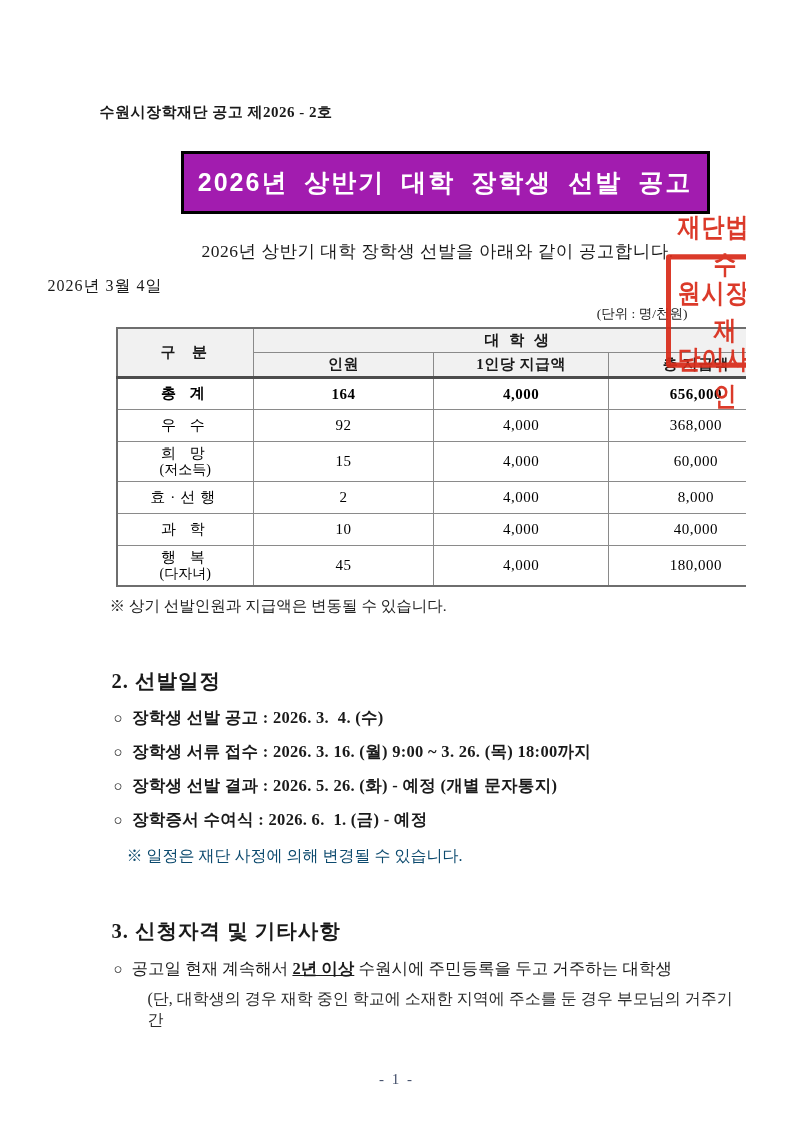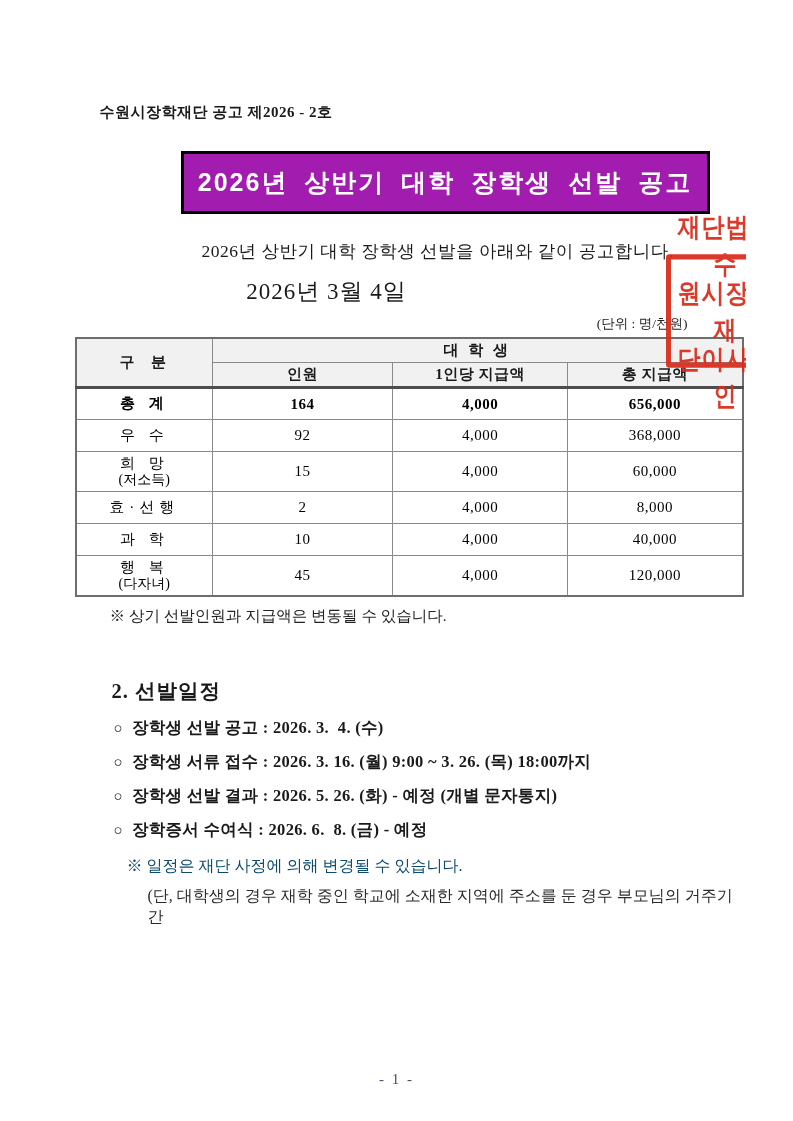--- a/index.html
+++ b/index.html
@@ -46,23 +46,23 @@
   .intro-line {
     margin-top: 25px;
     text-align: center;
     position: relative;
     left: 41px;
     font-size: 17.5px;
     letter-spacing: 0.5px;
   }
   .date-line {
     margin-top: 13px;
-    text-align: center;
+    text-align: left;
     margin-right: 140px;
-    font-size: 23px;
+    font-size: 16px;
     letter-spacing: 1px;
   }
   .sign-line {
     margin-top: 15px;
     text-align: right;
     margin-right: 128px;
     font-size: 19px;
     font-weight: bold;
   }
   .sign-name {
@@ -103,21 +103,21 @@
     letter-spacing: 1px;
   }
   .unit-note {
     text-align: right;
     margin: 8px 58px 4px 0;
     font-size: 13.5px;
     color: #222222;
   }
 
   table.sch {
-    margin-left: 27px;
+    margin-left: 68px;
     width: 667px;
     border-collapse: collapse;
     table-layout: fixed;
   }
   table.sch col.c0 { width: 137px; }
   table.sch col.c1 { width: 180px; }
   table.sch col.c2 { width: 175px; }
   table.sch col.c3 { width: 175px; }
   table.sch th, table.sch td {
     border: 1px solid #8a8a8a;
@@ -269,42 +269,46 @@
         <td><span class="num" data-bind="section1.table.rows.4.per_person">4,000</span></td>
         <td><span class="num" data-bind="section1.table.rows.4.total">40,000</span></td>
       </tr>
       <tr class="tall">
         <td>
           <span class="cell-label" data-bind="section1.table.rows.5.label">행 복</span>
           <span class="cell-sublabel" data-bind="section1.table.rows.5.sublabel">(다자녀)</span>
         </td>
         <td><span class="num" data-bind="section1.table.rows.5.count">45</span></td>
         <td><span class="num" data-bind="section1.table.rows.5.per_person">4,000</span></td>
-        <td><span class="num" data-bind="section1.table.rows.5.total">120,000</span></td>
+        <td><span class="num" data-bind="section1.table.rows.5.total">180,000</span></td>
       </tr>
     </tbody>
   </table>
 
   <div class="table-footnote" data-bind="section1.footnote">※ 상기 선발인원과 지급액은 변동될 수 있습니다.</div>
 
   <div class="section-title" data-bind="section2.title">2. 선발일정</div>
 
   <div class="list-item">
     <span class="marker" data-bind="section2.marker">○</span><span data-bind="section2.items.0">장학생 선발 공고 : 2026. 3.  4. (수)</span>
   </div>
   <div class="list-item">
     <span class="marker" data-bind="section2.marker">○</span><span data-bind="section2.items.1">장학생 서류 접수 : 2026. 3. 16. (월) 9:00 ~ 3. 26. (목) 18:00까지</span>
   </div>
   <div class="list-item">
     <span class="marker" data-bind="section2.marker">○</span><span data-bind="section2.items.2">장학생 선발 결과 : 2026. 5. 26. (화) - 예정 (개별 문자통지)</span>
   </div>
   <div class="list-item">
-    <span class="marker" data-bind="section2.marker">○</span><span data-bind="section2.items.3">장학증서 수여식 : 2026. 6.  8. (금) - 예정</span>
+    <span class="marker" data-bind="section2.marker">○</span><span data-bind="section2.items.3">장학증서 수여식 : 2026. 6.  1. (금) - 예정</span>
   </div>
 
   <div class="note-line" data-bind="section2.note">※ 일정은 재단 사정에 의해 변경될 수 있습니다.</div>
 
-
+  <div class="section-title" data-bind="section3.title">3. 신청자격 및 기타사항</div>
+
+  <div class="s3-item">
+    <span class="marker" data-bind="section3.marker">○</span><span data-bind="section3.item.prefix">공고일 현재 계속해서 </span><span class="emph" data-bind="section3.item.emphasis">2년 이상</span><span data-bind="section3.item.suffix"> 수원시에 주민등록을 두고 거주하는 대학생</span>
+  </div>
   <div class="s3-cont-1" data-bind="section3.continuation.0">(단, 대학생의 경우 재학 중인 학교에 소재한 지역에 주소를 둔 경우 부모님의 거주기간</div>
 
   <div class="page-footer" data-bind="footer.page_number">- 1 -</div>
 
 </div>
 
 </body></html>

